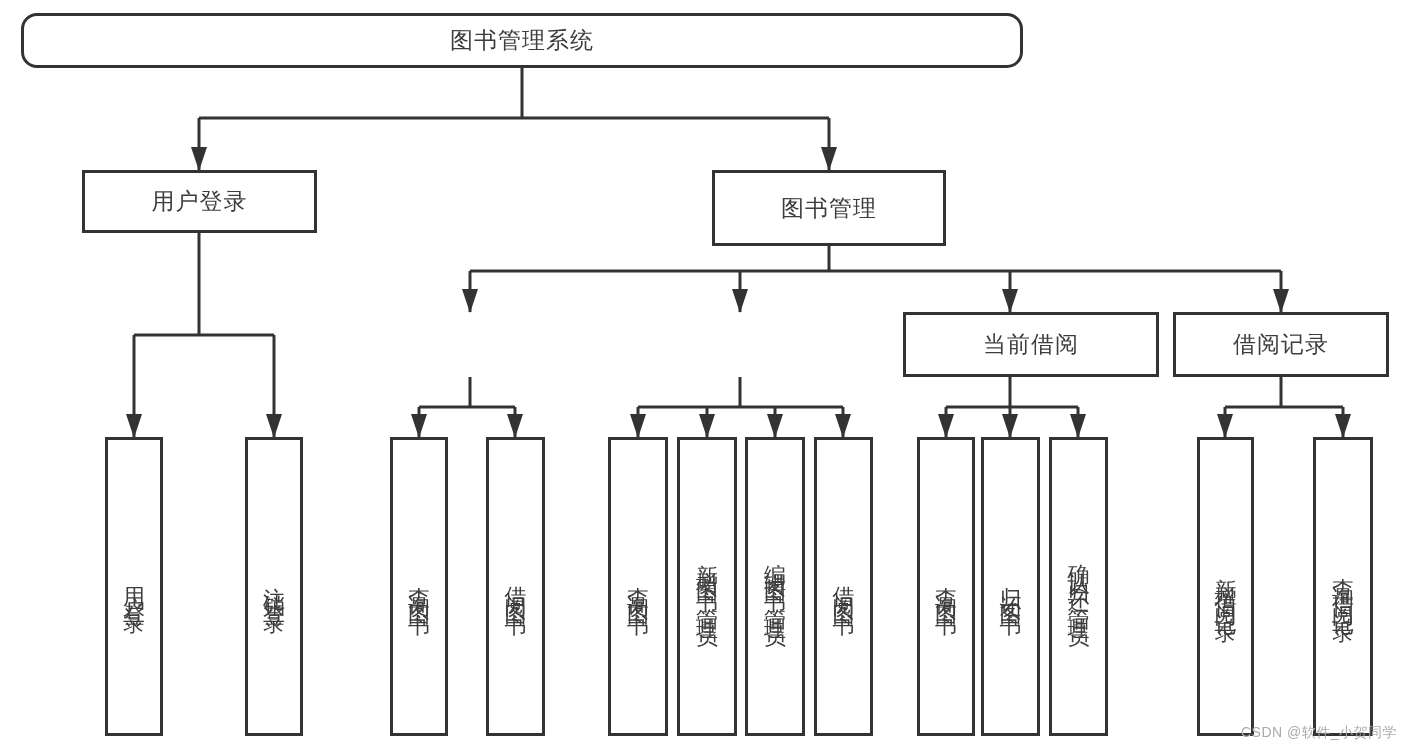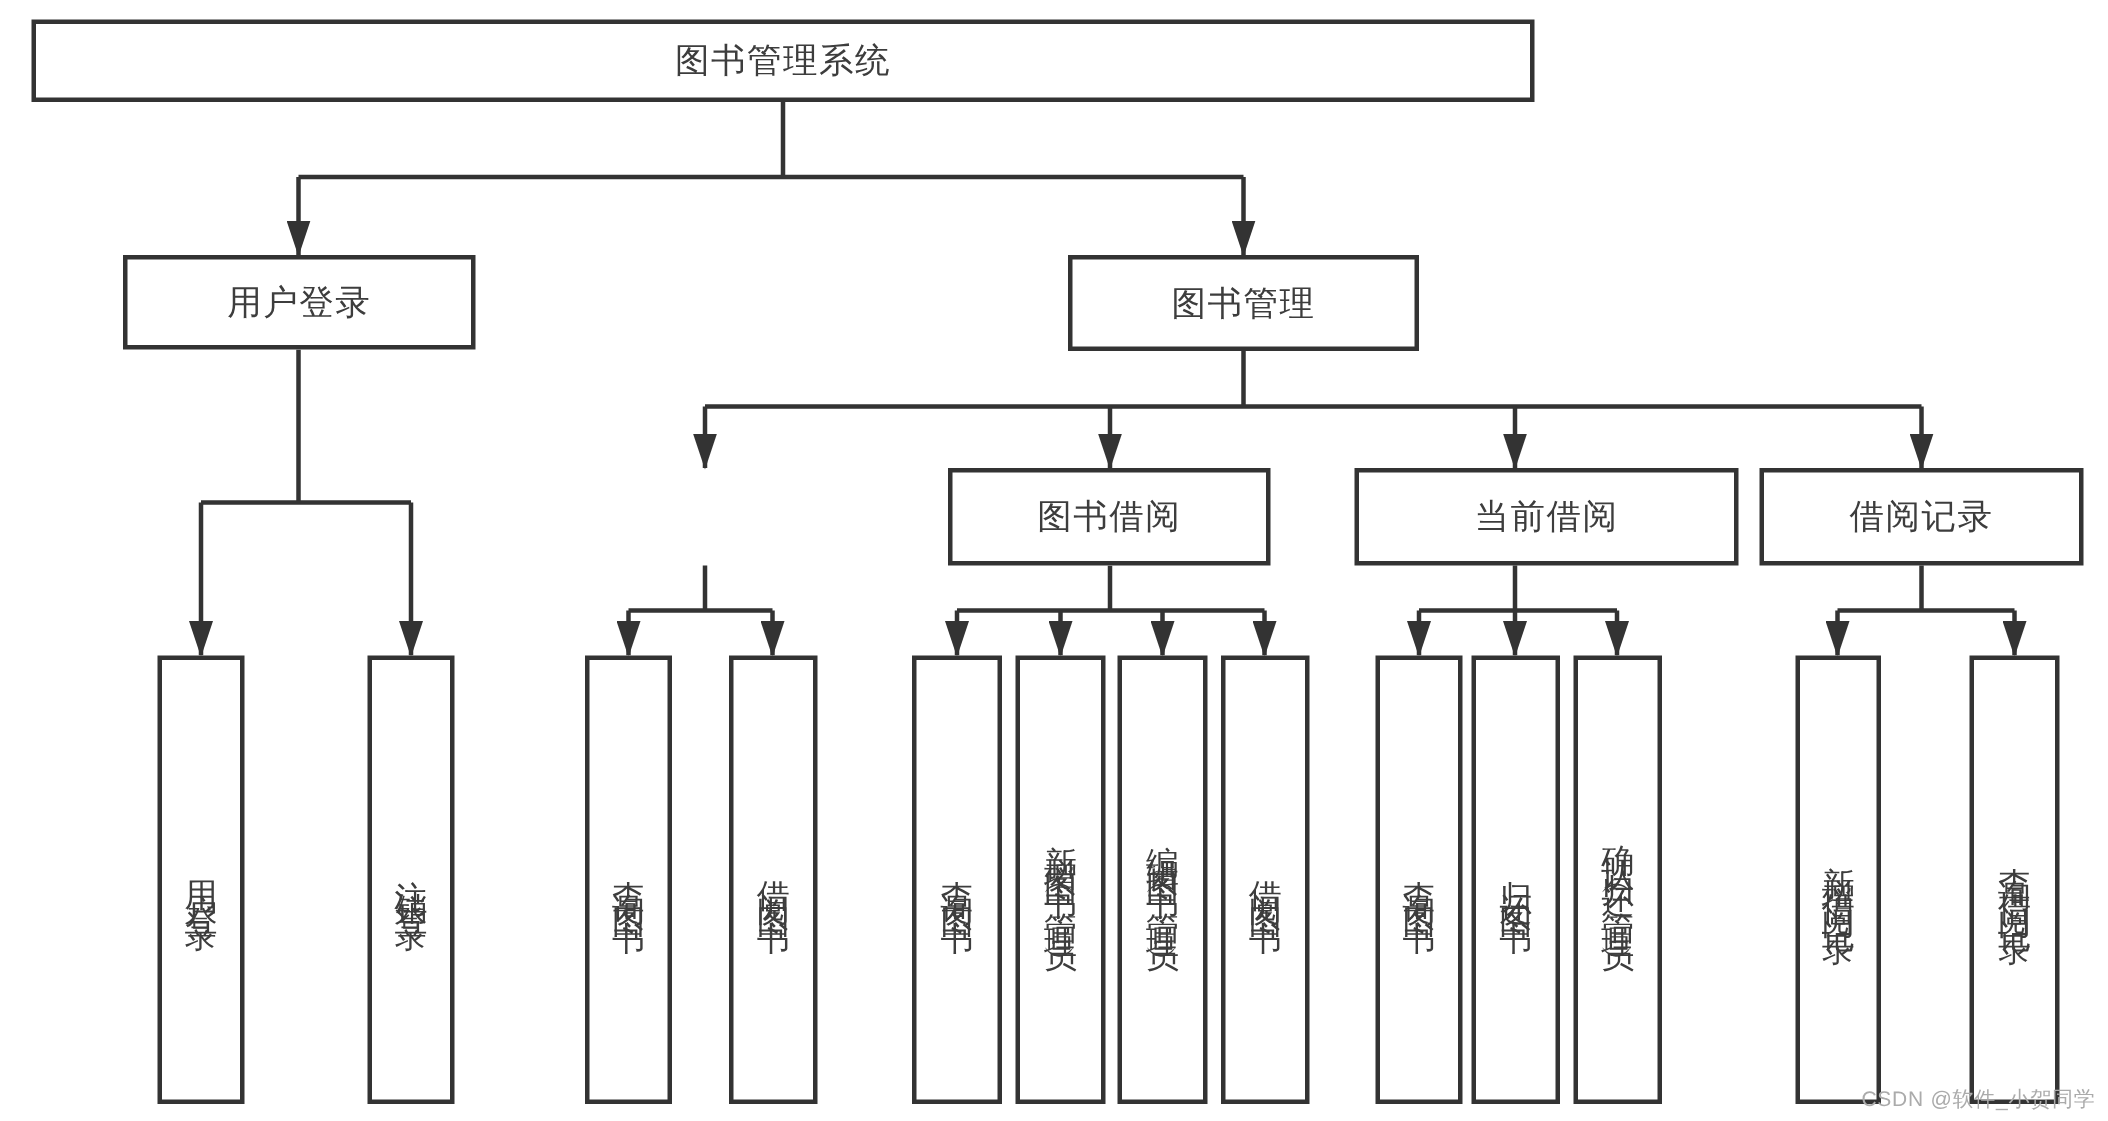--- a/index.html
+++ b/index.html
@@ -13,23 +13,23 @@
   .wires{position:absolute;left:0;top:0;}
   .node{
     position:absolute;
     background:#ffffff;
     border:3px solid #333333;
     box-sizing:border-box;
     display:flex;align-items:center;justify-content:center;
     color:#3d3d3d;
   }
   .hlabel{font-size:23px;letter-spacing:1px;white-space:nowrap;}
-  .root{left:21px;top:13px;width:1002px;height:55px;}
+  .root{left:21px;top:13px;width:1002px;height:55px;border-radius:16px;}
   .l2a{left:82px;top:170px;width:235px;height:63px;}
-  .l2b{left:712px;top:170px;width:234px;height:64px;}
+  .l2b{left:712px;top:170px;width:234px;height:76px;}
   .l3{top:312px;height:65px;}
   .l3a{left:362px;width:215px;}
   .l3b{left:632px;width:215px;}
   .l3c{left:903px;width:256px;font-family:Liberation Mono, monospace;}
   .l3d{left:1173px;width:216px;}
   .leaf{top:437px;height:299px;}
   .vtext{
     writing-mode:vertical-rl;
     text-orientation:mixed;
     font-size:22px;
@@ -101,23 +101,20 @@
     <span class="hlabel">图书管理系统</span>
   </div>
 
   <div class="node l2a">
     <span class="hlabel">用户登录</span>
   </div>
   <div class="node l2b">
     <span class="hlabel">图书管理</span>
   </div>
 
-  <div class="node l3 l3b">
-    <span class="hlabel">图书借阅</span>
-  </div>
   <div class="node l3 l3c">
     <span class="hlabel">当前借阅</span>
   </div>
   <div class="node l3 l3d">
     <span class="hlabel">借阅记录</span>
   </div>
 
   <div class="node leaf a1">
     <span class="vtext">用户登录</span>
   </div>

